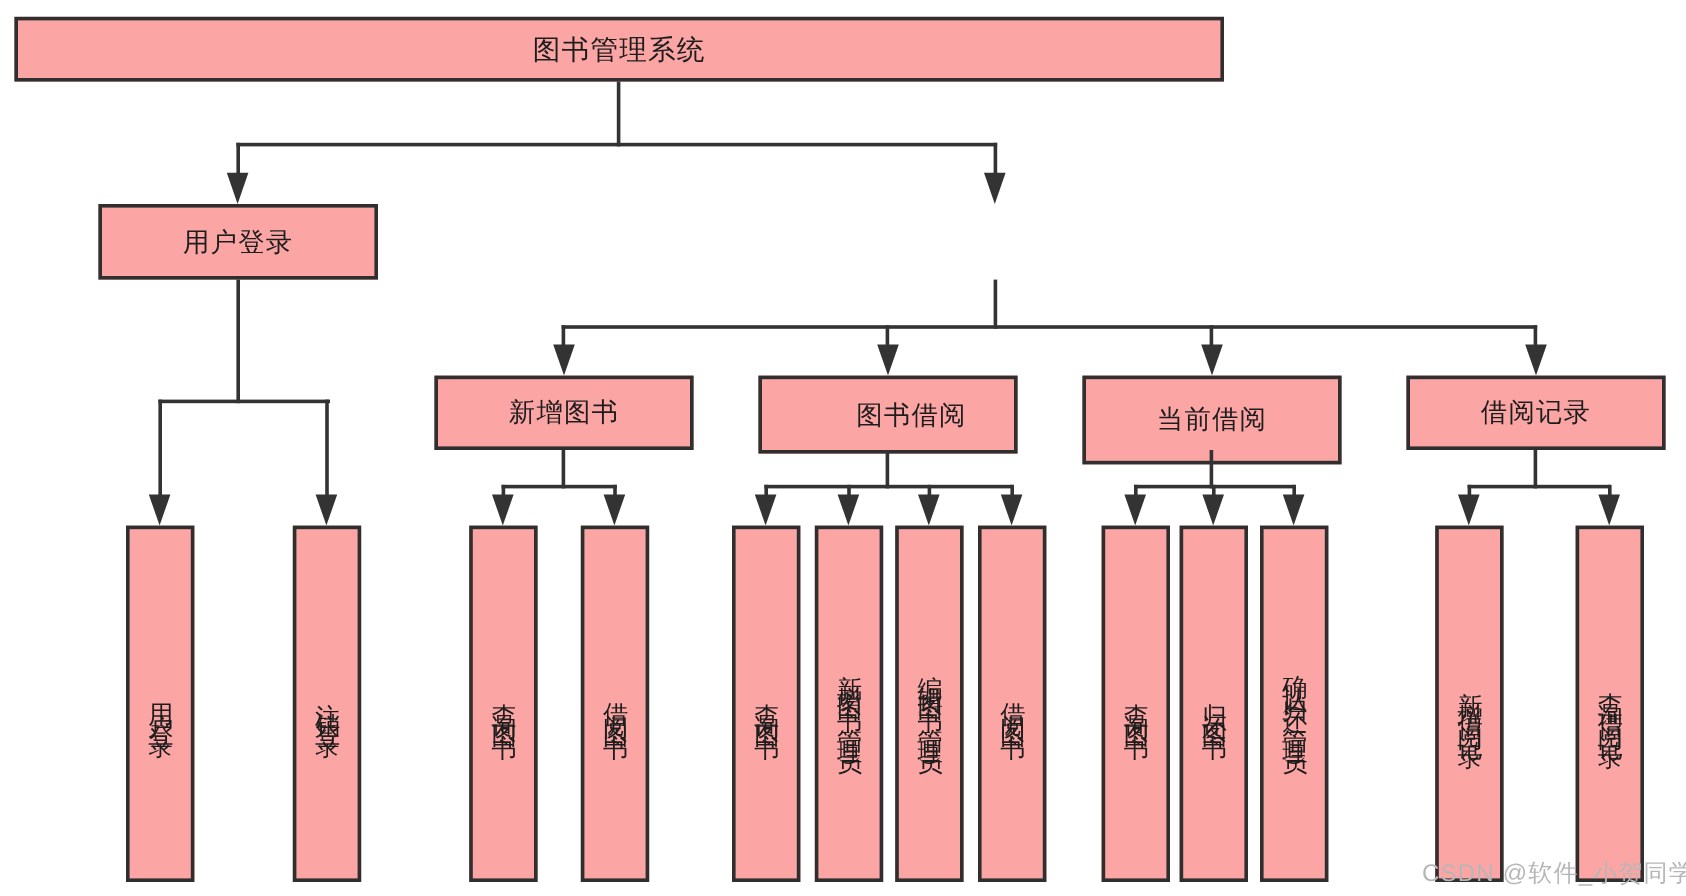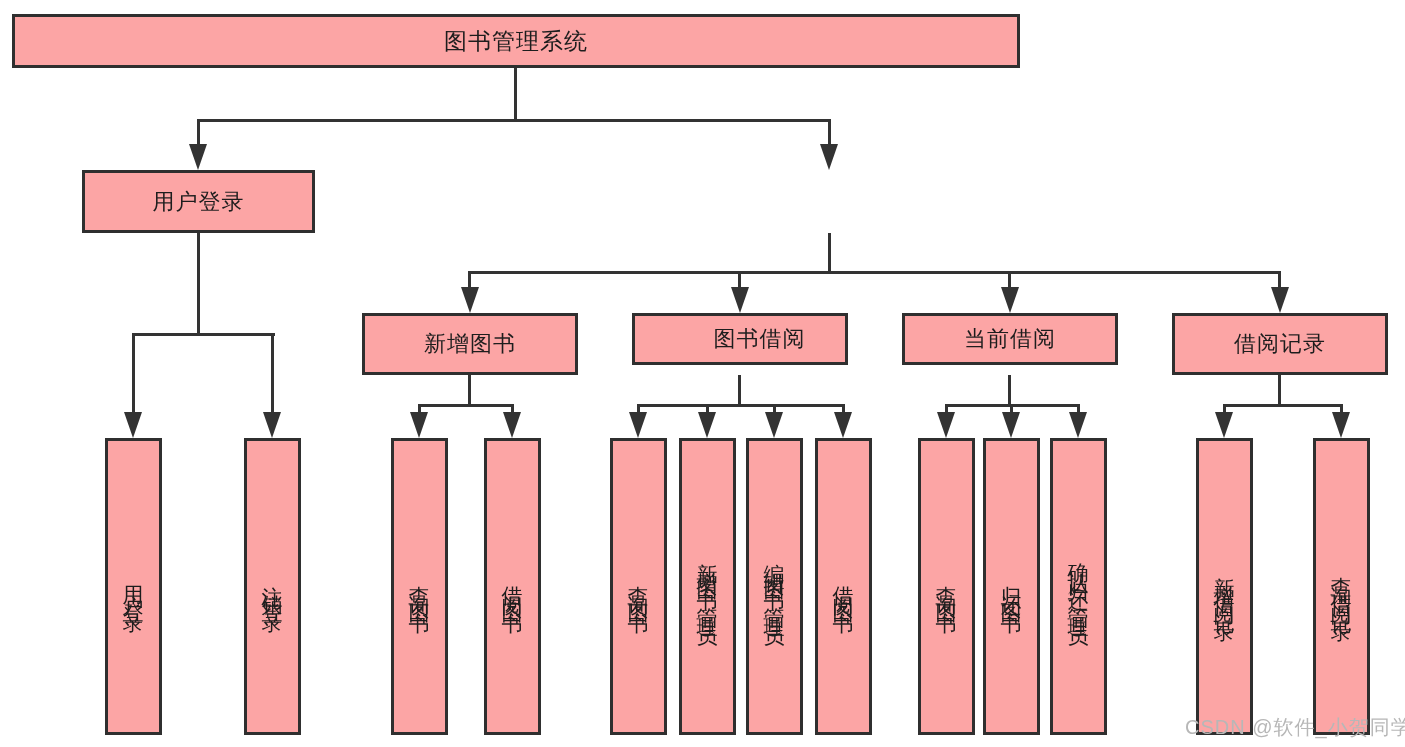--- a/index.html
+++ b/index.html
@@ -89,24 +89,24 @@
   <div class="vline" style="left:738px;top:271px;height:20px;"></div>
   <div class="arrow" style="left:731px;top:287px;"></div>
   <div class="vline" style="left:1008px;top:271px;height:20px;"></div>
   <div class="arrow" style="left:1001px;top:287px;"></div>
   <div class="vline" style="left:1278px;top:271px;height:20px;"></div>
   <div class="arrow" style="left:1271px;top:287px;"></div>
 
   <div class="box" style="left:362px;top:313px;width:216px;height:62px;">
     <span class="hlabel">新增图书</span>
   </div>
-  <div class="box" style="left:632px;top:313px;width:216px;height:52px;padding-left:39px;">
+  <div class="box" style="left:632px;top:313px;width:216px;height:65px;padding-left:39px;">
     <span class="hlabel">图书借阅</span>
   </div>
-  <div class="box" style="left:902px;top:313px;width:216px;height:52px;align-items:center;">
+  <div class="box" style="left:902px;top:313px;width:216px;height:74px;align-items:center;">
     <span class="hlabel">当前借阅</span>
   </div>
   <div class="box" style="left:1172px;top:313px;width:216px;height:62px;">
     <span class="hlabel">借阅记录</span>
   </div>
 
   <div class="vline" style="left:468px;top:375px;height:32px;"></div>
   <div class="hline" style="left:418px;top:404px;width:96px;"></div>
   <div class="vline" style="left:418px;top:404px;height:12px;"></div>
   <div class="arrow" style="left:410px;top:412px;"></div>

